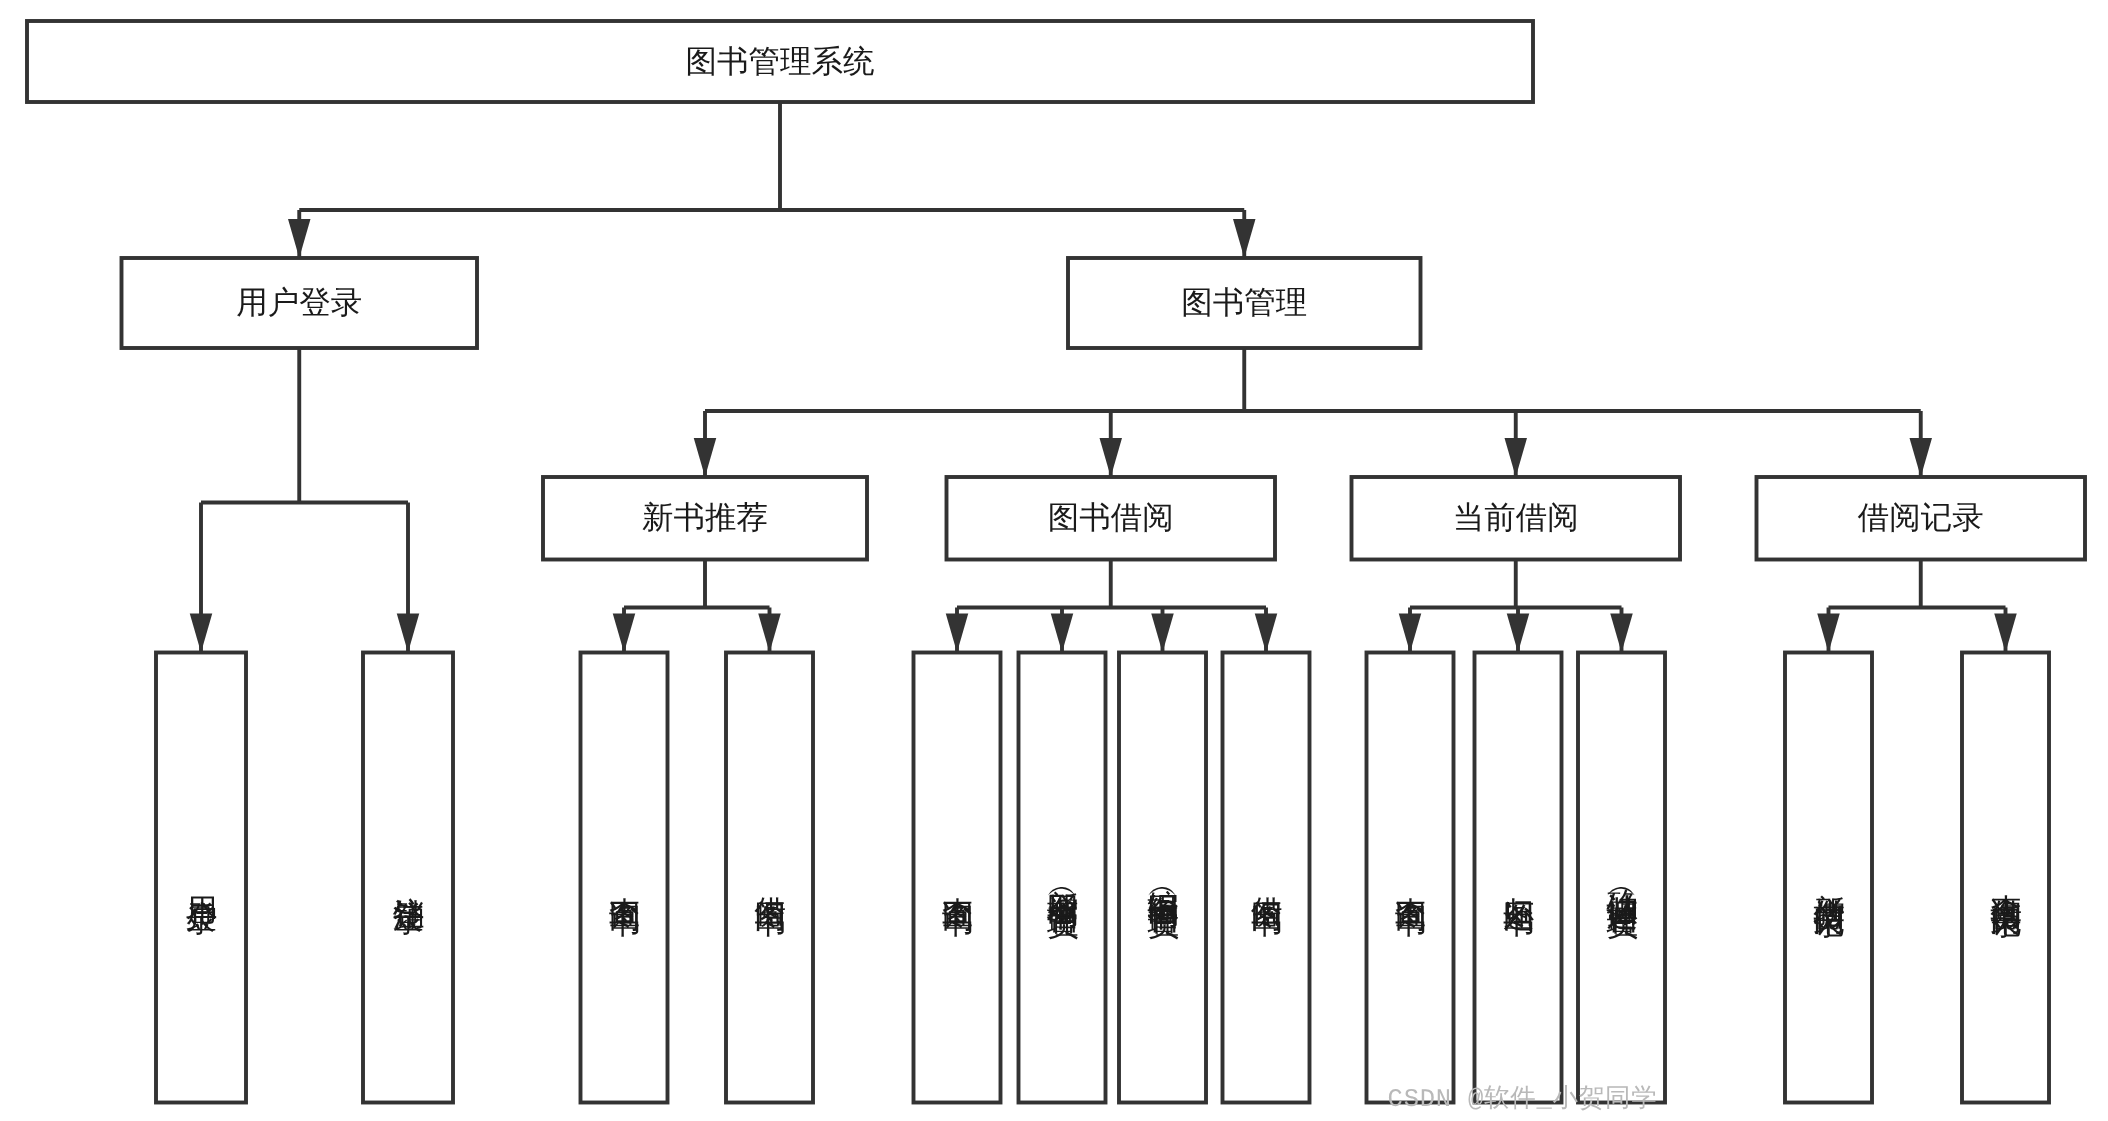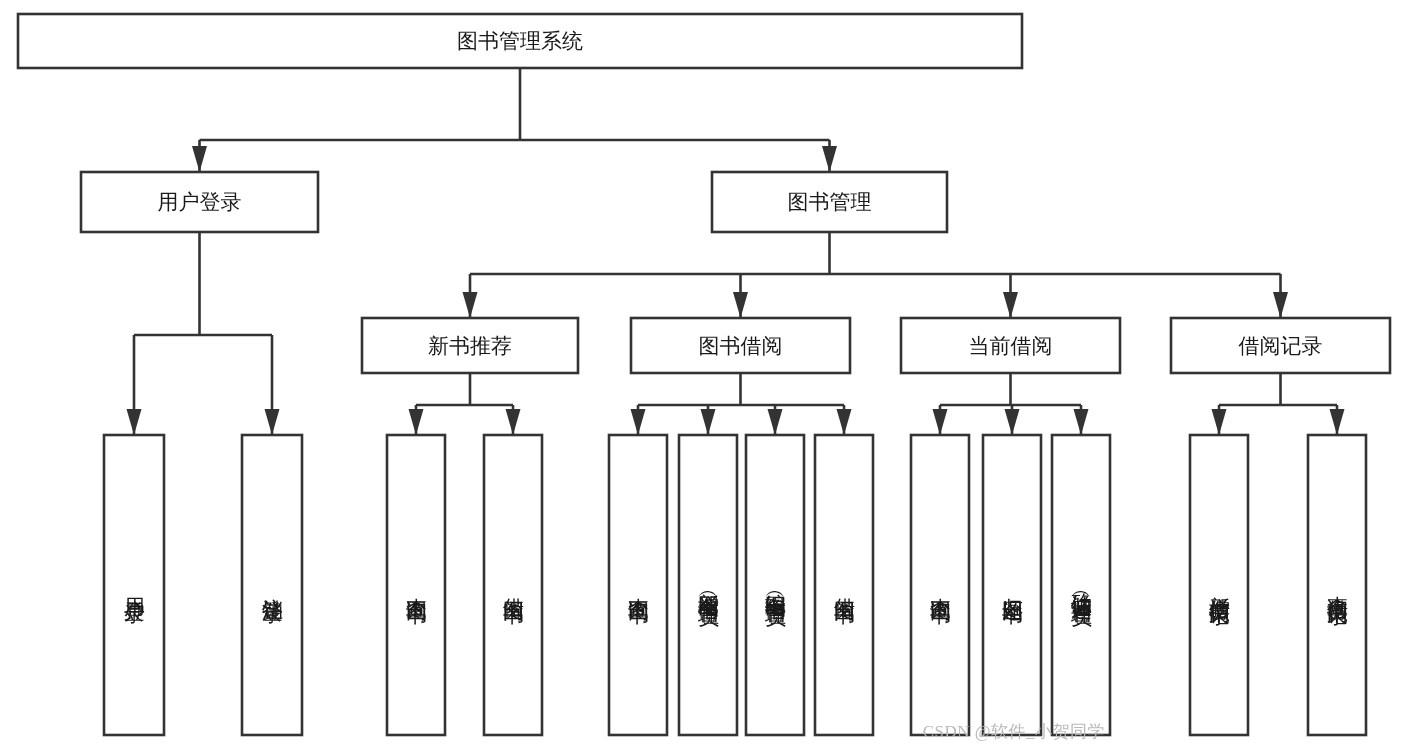--- a/index.html
+++ b/index.html
@@ -64,21 +64,21 @@
     position: absolute;
     display: flex;
     align-items: center;
     justify-content: center;
     pointer-events: none;
   }
   .watermark {
     position: absolute;
     right: 8px;
     bottom: 4px;
-    font-family: Liberation Serif, serif;
+    font-family: Liberation Mono, monospace;
     font-size: 17px;
     color: #b9b9b9;
     white-space: nowrap;
     letter-spacing: 0.5px;
   }
 </style>
 </head>
 <body>
 
 <div id="diagram-root">

